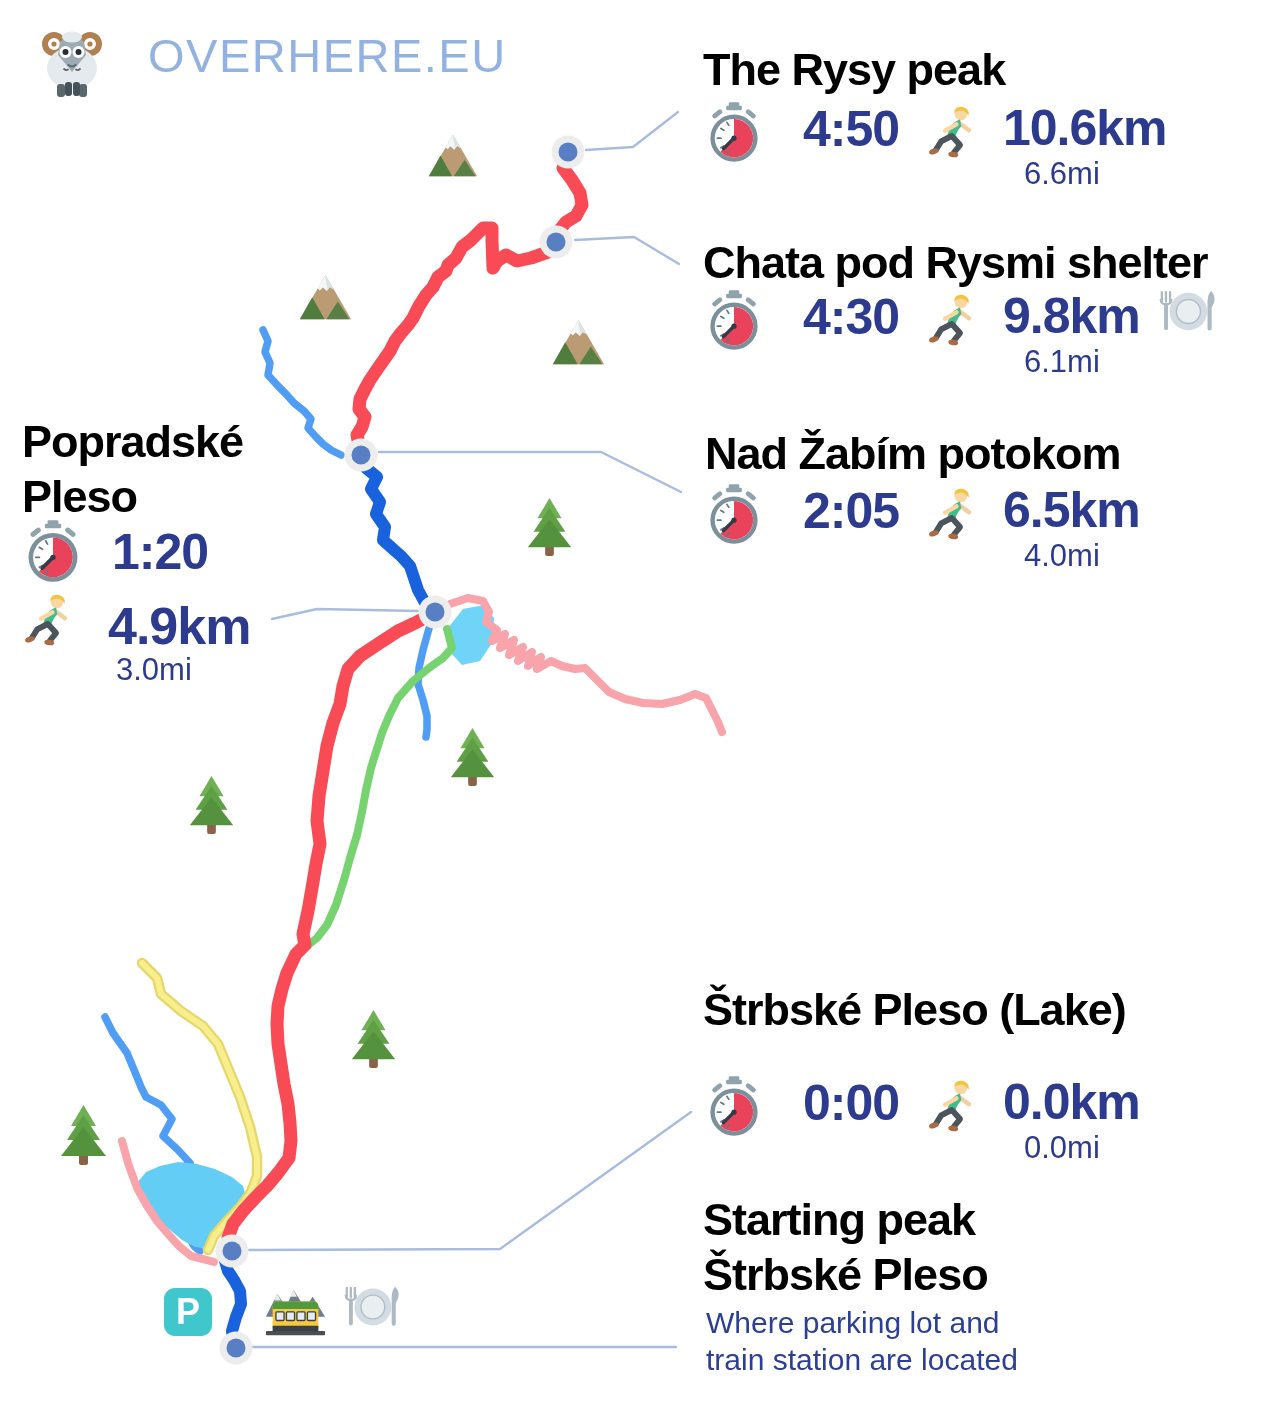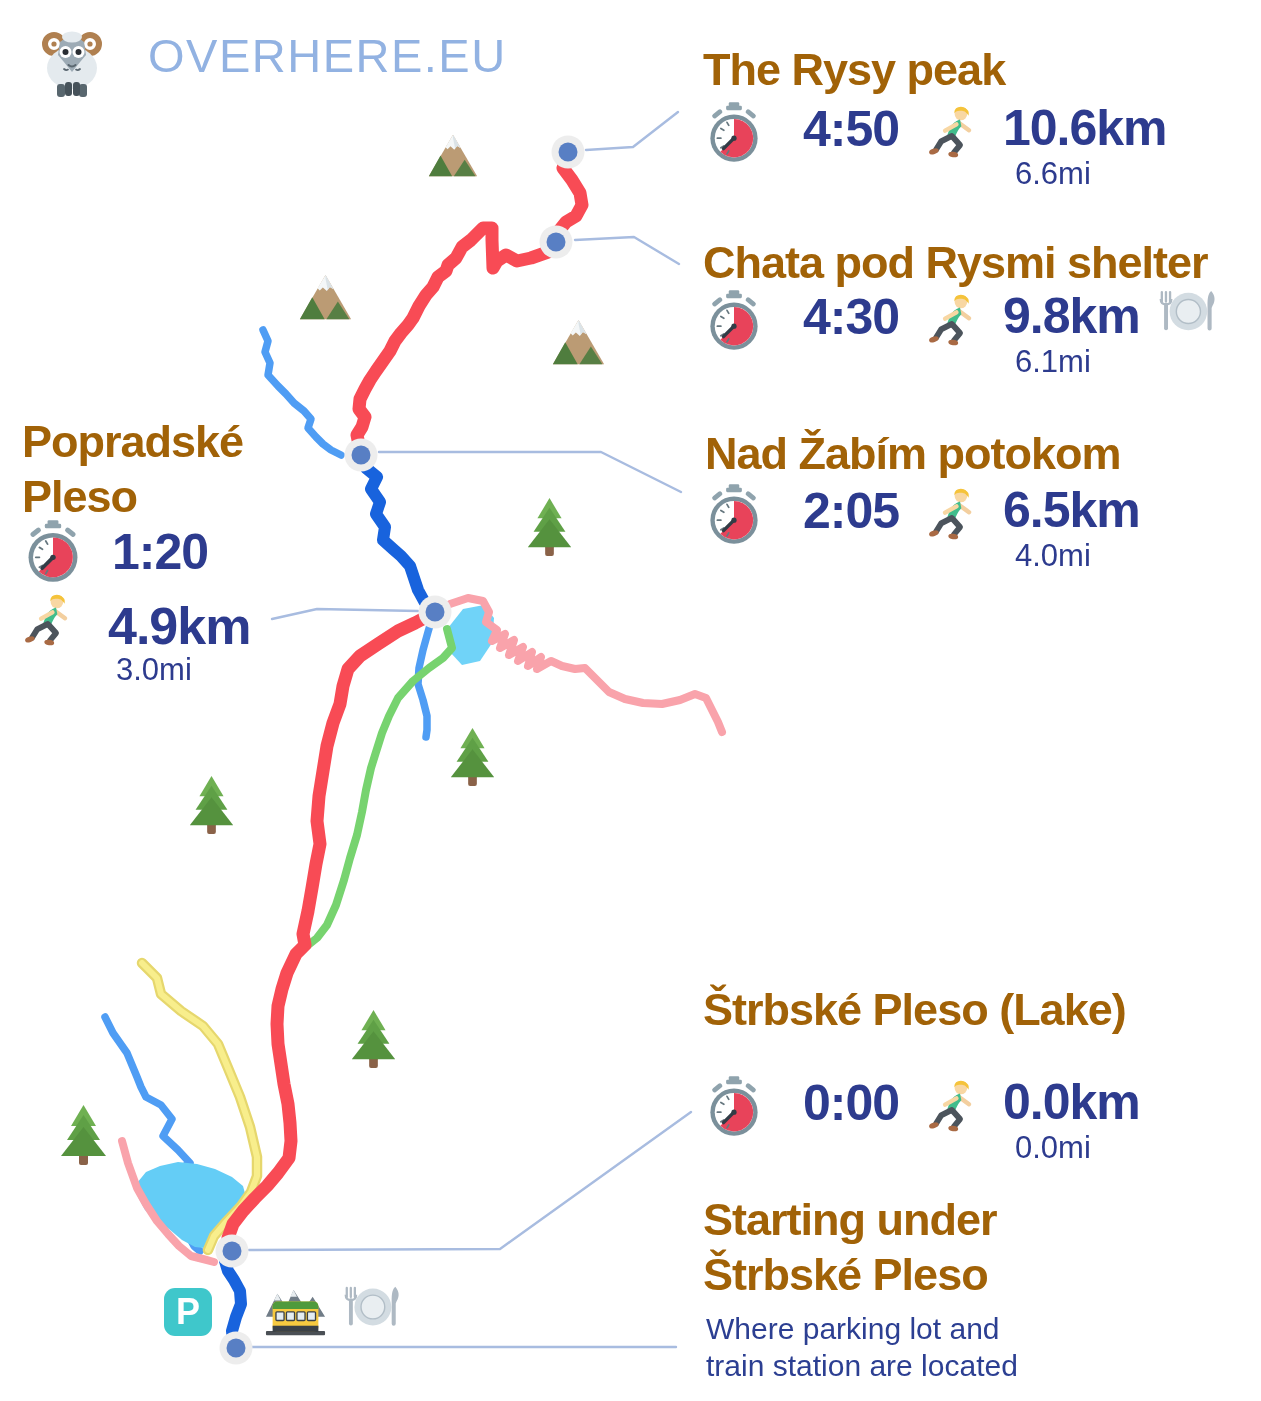--- a/index.html
+++ b/index.html
@@ -5,43 +5,43 @@
   html,body{margin:0;padding:0;background:#fff;}
   .canvas{position:relative;width:1261px;height:1401px;background:#ffffff;overflow:hidden;
           font-family:"Liberation Sans",sans-serif;}
   svg{display:block;}
   #map-svg{position:absolute;left:0;top:0;}
   .deco{position:absolute;pointer-events:none;}
   
   .brand-text{position:absolute;left:148px;top:28px;font-size:47px;font-weight:400;
               color:#92b2e2;letter-spacing:1.5px;}
   
-  .stop-title{position:absolute;font-size:45px;font-weight:800;color:#a16207;
+  .stop-title{position:absolute;font-size:45px;font-weight:800;color:#000000;
               letter-spacing:-1px;white-space:nowrap;line-height:1.15;}
   .stop-title.two-line{line-height:55px;}
   
   .stat-row{position:absolute;width:580px;height:66px;}
   .stat-row .ic{position:absolute;top:0;}
   .stat-row .ic.clock{left:6px;width:56px;}
   .stat-row .ic.runner{left:224px;top:4px;width:54px;}
   .stat-row .ic.plate{left:458px;top:0;width:59px;}
   .stat-row .time{position:absolute;left:103px;top:0;font-size:50px;font-weight:700;
                   color:#2d3b8e;letter-spacing:-1px;line-height:58px;}
   .stat-row .dist{position:absolute;left:303px;top:0;}
   .km{display:block;font-size:50px;font-weight:700;color:#2d3b8e;letter-spacing:-1px;line-height:56px;}
-  .mi{display:block;font-size:31px;font-weight:400;color:#2d3b8e;line-height:34px;margin-top:1px;margin-left:12px;}
+  .mi{display:block;font-size:31px;font-weight:400;color:#2d3b8e;line-height:34px;margin-top:1px;margin-left:21px;}
   
   .pp-time{position:absolute;left:112px;top:524px;font-size:50px;font-weight:700;
            color:#2d3b8e;letter-spacing:-1px;line-height:56px;}
   .pp-km{position:absolute;left:108px;top:598px;font-size:52px;font-weight:700;
          color:#2d3b8e;letter-spacing:-1px;line-height:56px;}
   .pp-mi{position:absolute;left:116px;top:652px;font-size:31px;font-weight:400;color:#2d3b8e;}
   
   .subtitle{position:absolute;left:706px;top:1304px;font-size:30px;font-weight:400;
-            color:#2c3f92;line-height:37px;margin-top:6px;}
+            color:#2c3f92;line-height:37px;}
   
   .p-sign{position:absolute;left:164px;top:1288px;width:48px;height:48px;background:#3fc7cb;
           border-radius:11px;color:#fff;font-size:36px;font-weight:800;display:flex;
           align-items:center;justify-content:center;}
 </style>
 </head>
 <body>
 
 <div class="canvas">
 
@@ -351,21 +351,21 @@
           <use href="#sym-runner"></use>
         </svg>
       </span>
     <div class="dist">
       <span class="km">0.0km</span>
       <span class="mi">0.0mi</span>
     </div>
   </div>
 
   <div class="stop-title two-line" style="left:703px;top:1192px">
-    <span>Starting under</span><br>
+    <span>Starting peak</span><br>
     <span>Štrbské Pleso</span>
   </div>
   <div class="subtitle">
     <span>Where parking lot and</span><br>
     <span>train station are located</span>
   </div>
 
 </div>
 
 </body></html>

